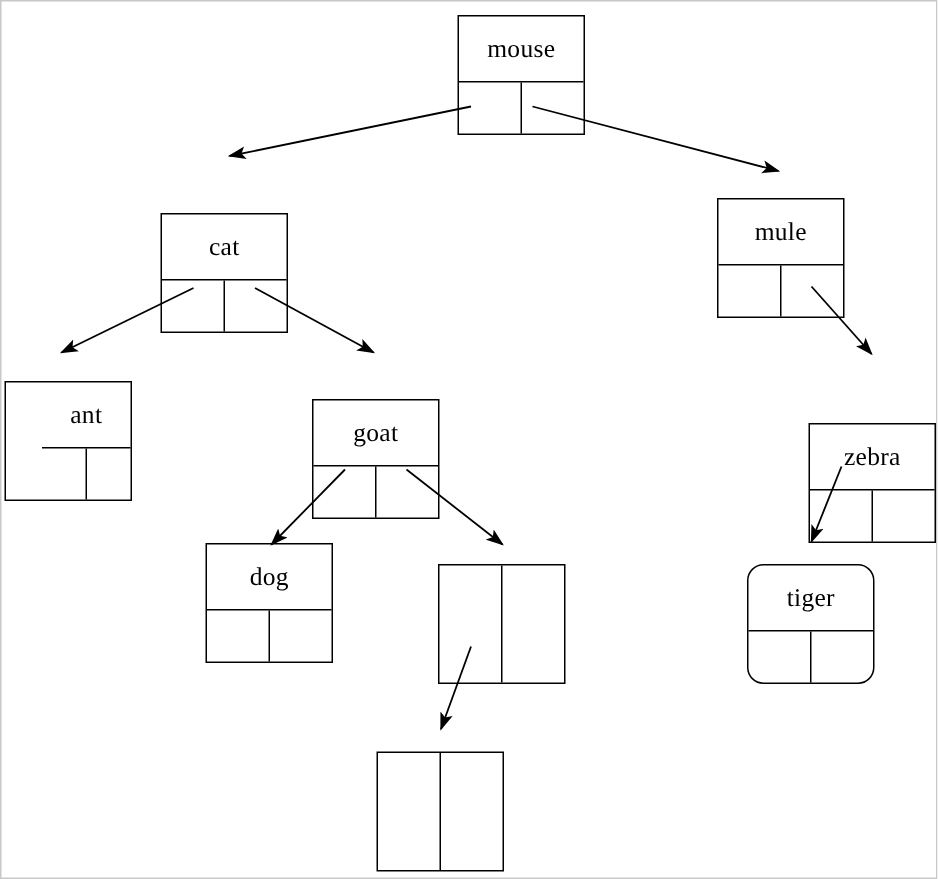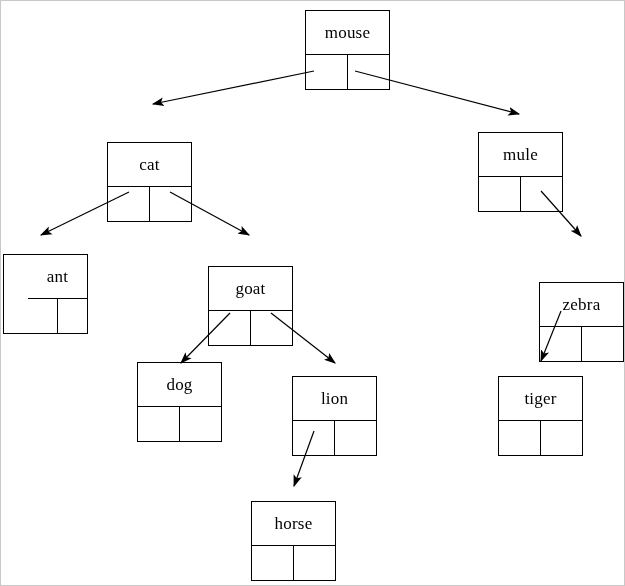--- a/index.html
+++ b/index.html
@@ -127,35 +127,33 @@
         </div>
       </div>
       <div class="node" style="left: 136px; top: 361px;">
         <div class="node-label">dog</div>
         <div class="node-ptrs">
           <div class="ptr left"></div>
           <div class="ptr right"></div>
         </div>
       </div>
       <div class="node" style="left: 291px; top: 375px;">
-        <div class="node-label">lion</div>
         <div class="node-ptrs">
           <div class="ptr left"></div>
           <div class="ptr right"></div>
         </div>
       </div>
-      <div class="node" style="left: 497px; top: 375px;">
+      <div class="node" style="left: 497px; top: 375px; border-radius: 11px;">
         <div class="node-label">tiger</div>
         <div class="node-ptrs">
           <div class="ptr left"></div>
           <div class="ptr right"></div>
         </div>
       </div>
       <div class="node" style="left: 250px; top: 500px;">
-        <div class="node-label">horse</div>
         <div class="node-ptrs">
           <div class="ptr left"></div>
           <div class="ptr right"></div>
         </div>
       </div>
     </div>
 
 </div>
 
 </body></html>

